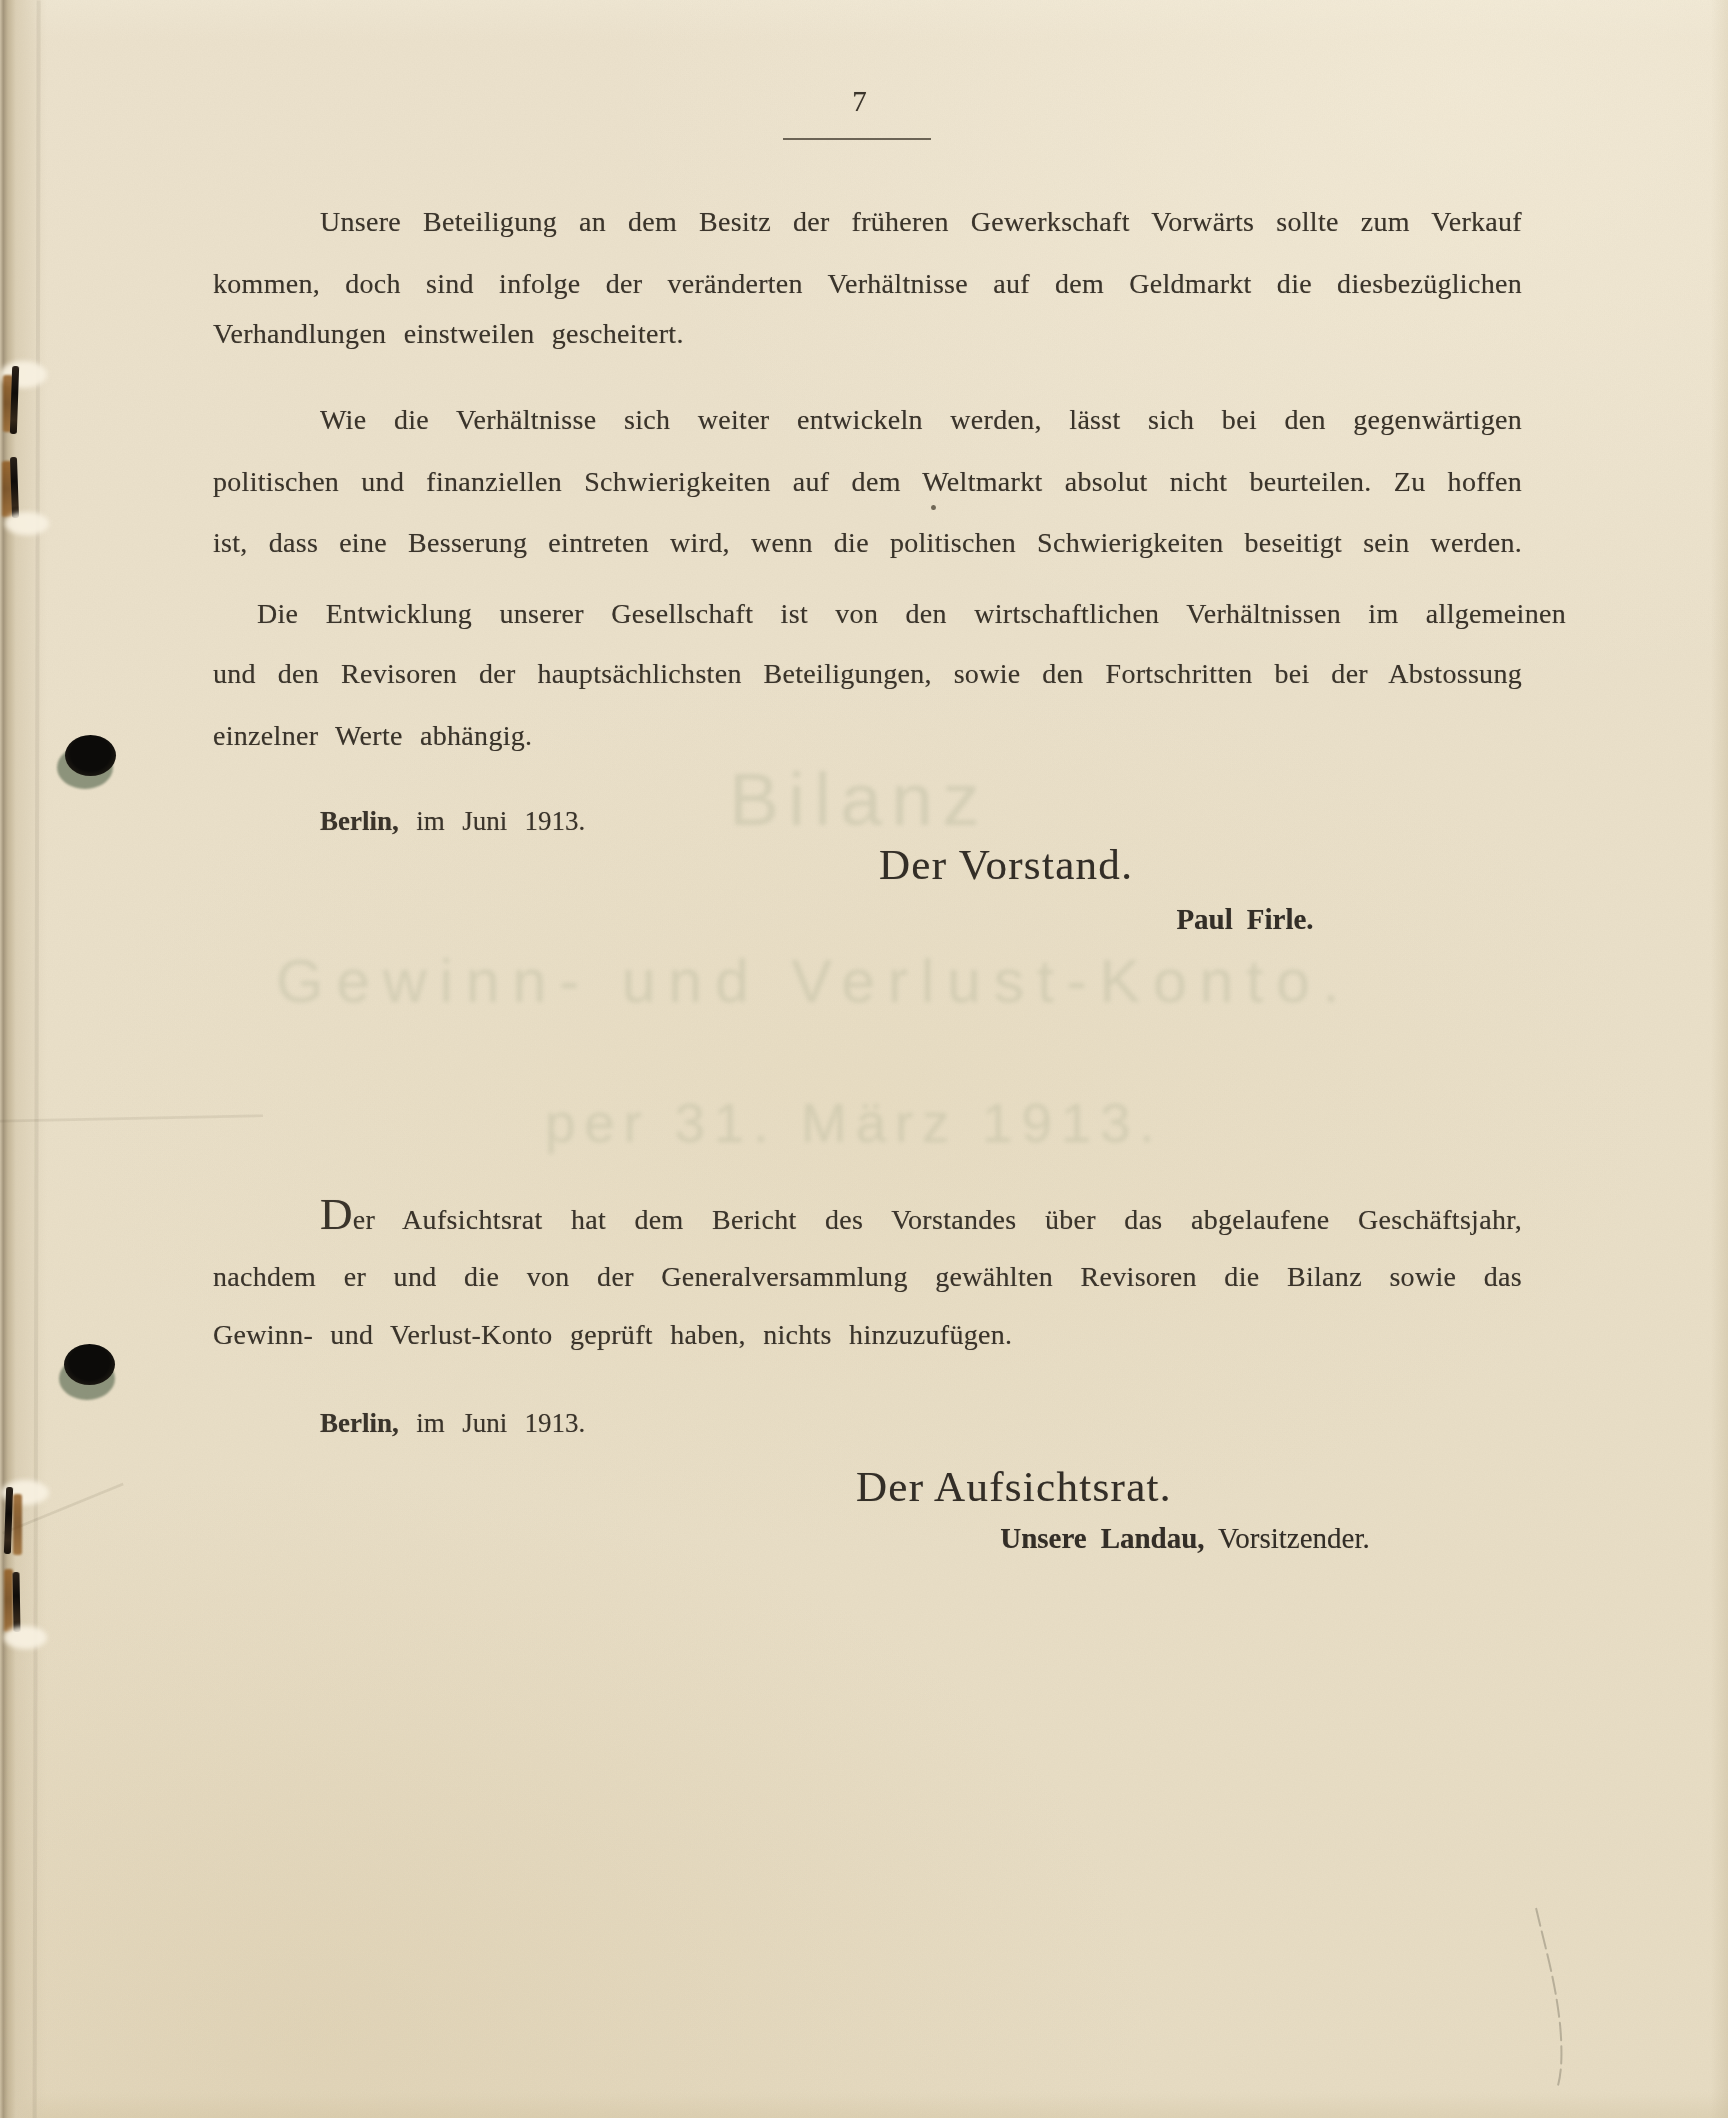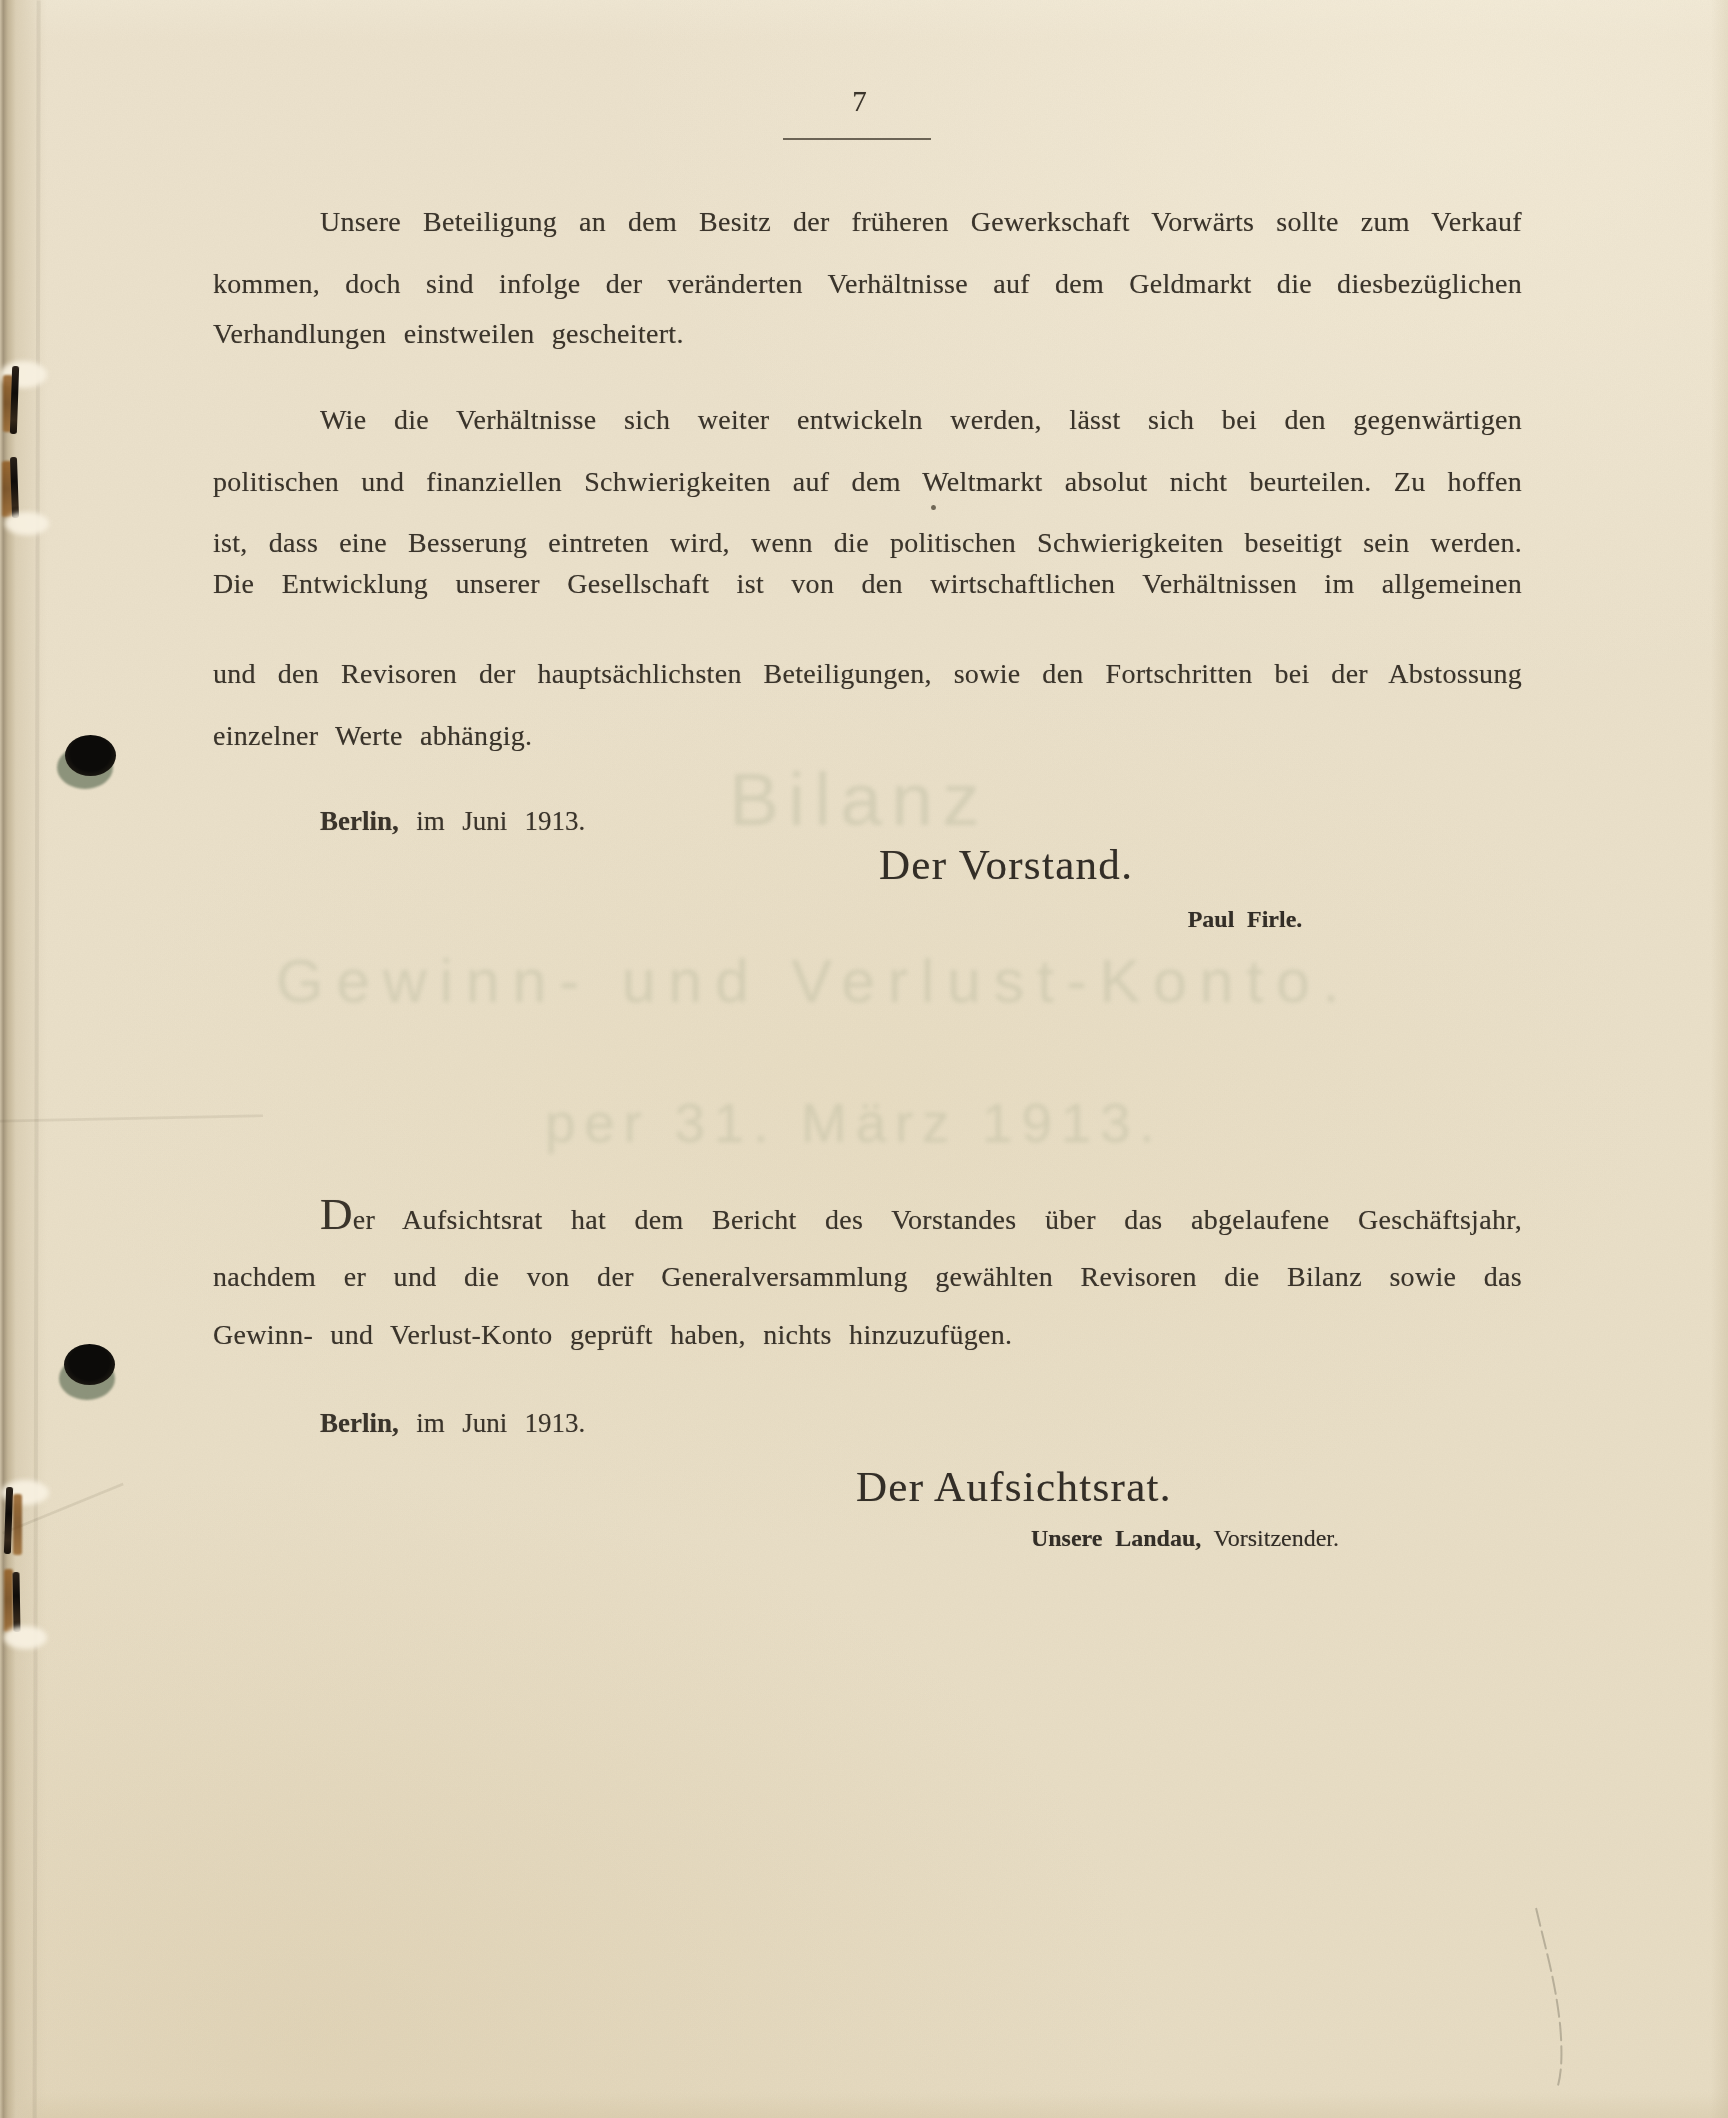--- a/index.html
+++ b/index.html
@@ -46,21 +46,21 @@
   .bold{font-weight:bold;}
   .heading{
     position:absolute;width:666px;text-align:left;
     font-size:43px;line-height:47px;color:#332e27;
     letter-spacing:1.3px;
     text-shadow:0 0 0.7px rgba(51,46,39,0.4);
     white-space:nowrap;
   }
   .signature{
     position:absolute;width:666px;text-align:center;
-    font-size:24px;line-height:35px;color:#332e27;font-weight:bold;
+    font-size:29px;line-height:35px;color:#332e27;font-weight:bold;
     text-shadow:0 0 0.7px rgba(51,46,39,0.4);
     white-space:nowrap; word-spacing:6.7px;
   }
   .signature .normal{font-weight:normal;}
   .bigD{ font-size:45px; }
   
   .pagenum{
     position:absolute;left:826px;top:85px;width:67px;
     text-align:center;font-size:29px;color:#3a342b;
     text-shadow:0 0 0.7px rgba(58,52,43,0.5);
@@ -173,21 +173,21 @@
   <div class="pagenum">7</div>
   <div class="pagenum-rule"></div>
 
   <div class="textline just indent" style="top:190px;">Unsere Beteiligung an dem Besitz der früheren Gewerkschaft Vorwärts sollte zum Verkauf</div>
   <div class="textline just" style="top:252px;">kommen, doch sind infolge der veränderten Verhältnisse auf dem Geldmarkt die diesbezüglichen</div>
   <div class="textline lastline" style="top:302px;text-align:right;">Verhandlungen einstweilen gescheitert.</div>
 
   <div class="textline just indent" style="top:388px;">Wie die Verhältnisse sich weiter entwickeln werden, lässt sich bei den gegenwärtigen</div>
   <div class="textline just" style="top:450px;">politischen und finanziellen Schwierigkeiten auf dem Weltmarkt absolut nicht beurteilen. Zu hoffen</div>
   <div class="textline just" style="top:511px;">ist, dass eine Besserung eintreten wird, wenn die politischen Schwierigkeiten beseitigt sein werden.</div>
-  <div class="textline just" style="top:552px;">Die Entwicklung unserer Gesellschaft ist von den wirtschaftlichen Verhältnissen im allgemeinen</div>
+  <div class="textline just" style="top:582px;margin-left:44px;">Die Entwicklung unserer Gesellschaft ist von den wirtschaftlichen Verhältnissen im allgemeinen</div>
   <div class="textline just" style="top:642px;">und den Revisoren der hauptsächlichsten Beteiligungen, sowie den Fortschritten bei der Abstossung</div>
   <div class="textline lastline" style="top:704px;">einzelner Werte abhängig.</div>
 
   <div class="inkdot"></div>
 
   <div class="dateline" style="top:801px;"><span class="bold">Berlin,</span><span> im Juni 1913.</span></div>
   <div class="heading" style="left:879px;top:841px;">Der Vorstand.</div>
   <div class="signature" style="left:912px;top:902px;">Paul Firle.</div>
 
   <div class="textline just indent" style="top:1183px;"><span class="bigD">D</span><span>er Aufsichtsrat hat dem Bericht des Vorstandes über das abgelaufene Geschäftsjahr,</span></div>

